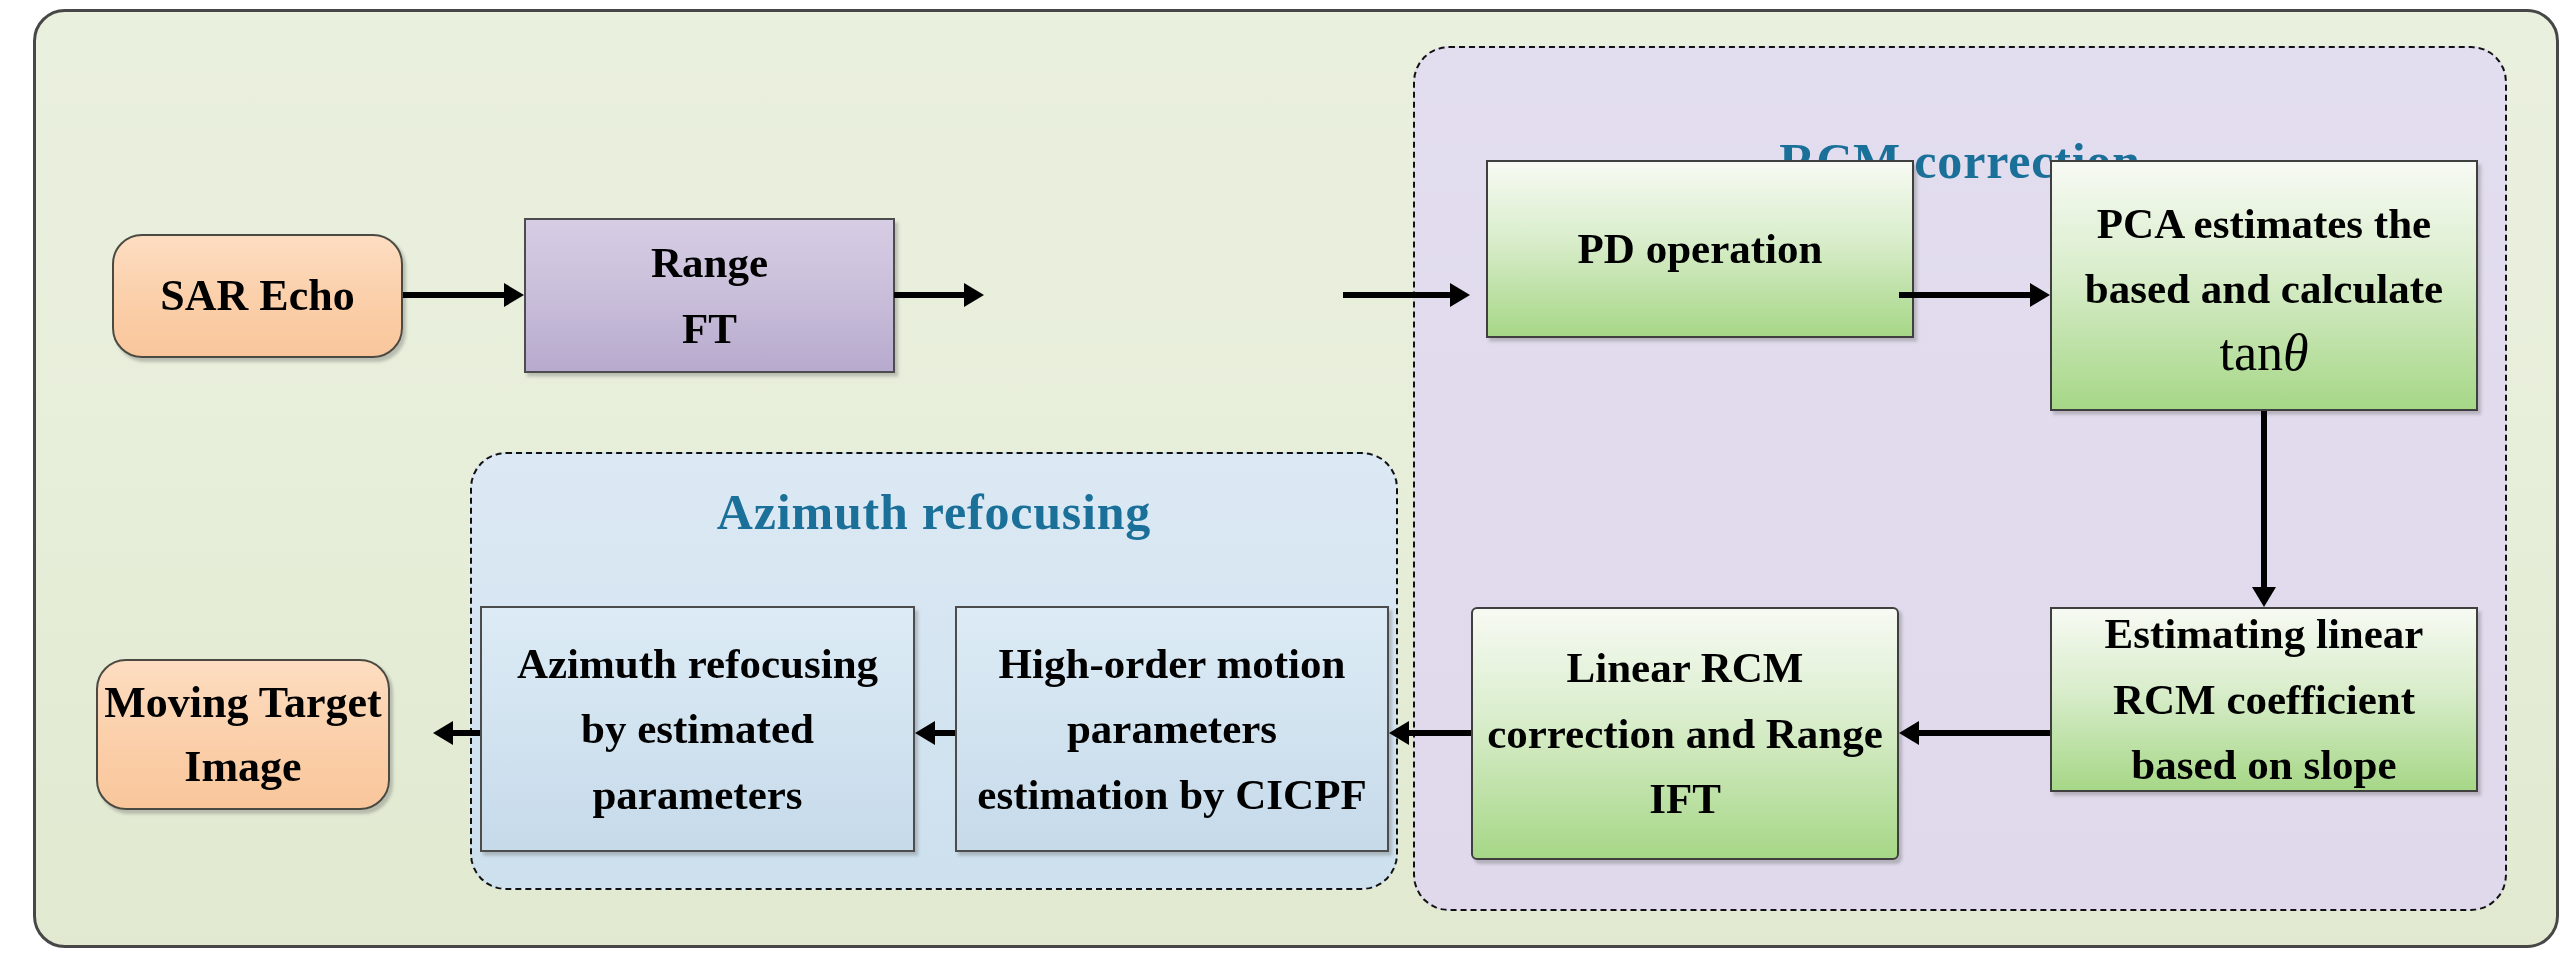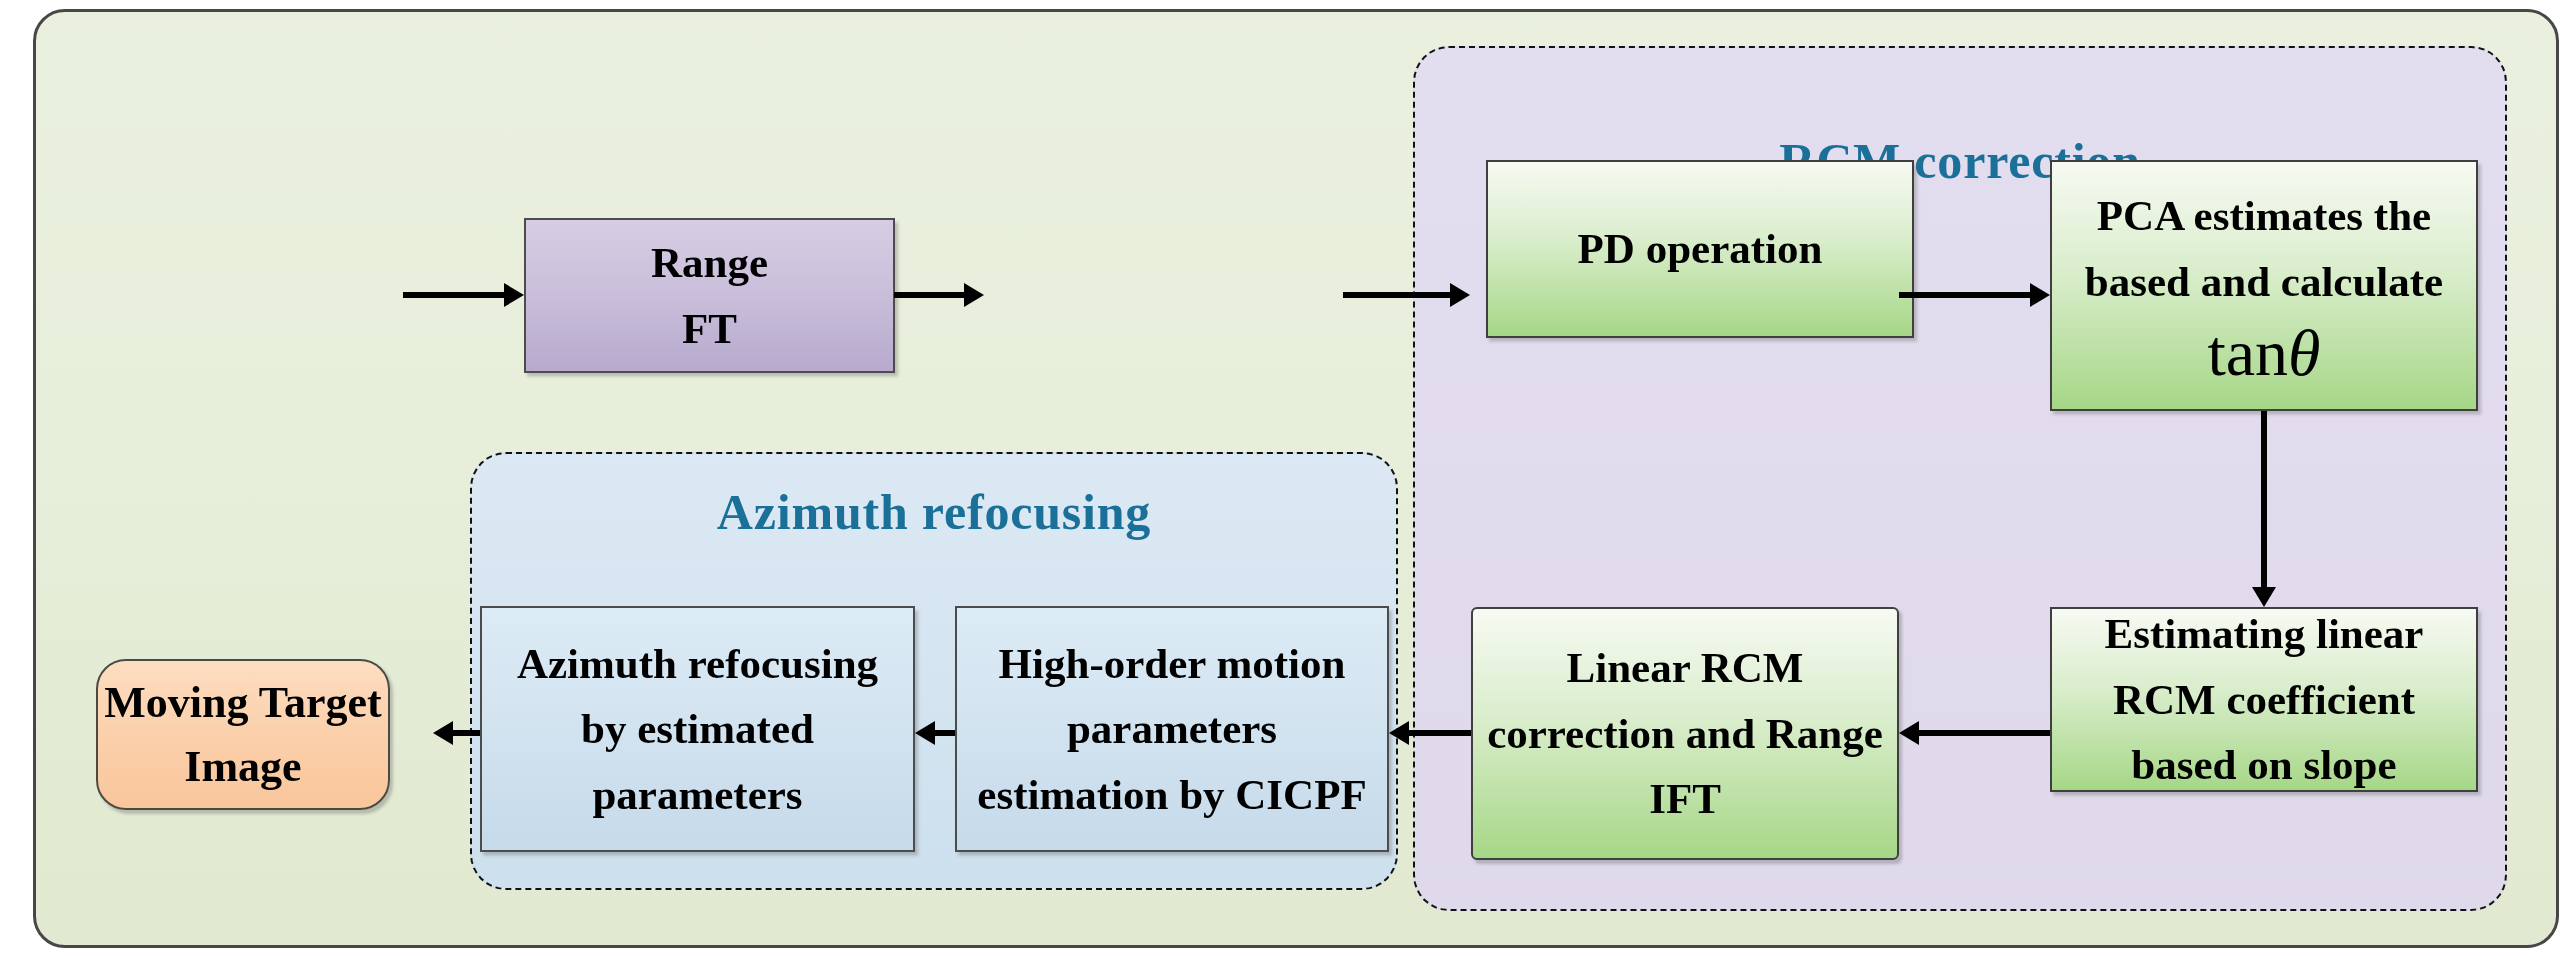--- a/index.html
+++ b/index.html
@@ -85,21 +85,21 @@
   }
   .box-orange {
     background: linear-gradient(180deg, #fdddc1 0%, #fbd0ab 50%, #f9c69b 100%);
     border: 2.3px solid #4a4a42;
     border-radius: 30px;
     font-size: 44px;
     line-height: 1.45;
   }
   .formula {
     font-weight: 400;
-    font-size: 66px;
+    font-size: 52px;
     line-height: 1.05;
     margin-top: 4.5px;
   }
   .formula .theta { font-style: italic; }
 
   
   .arrow { position: absolute; }
   .arrow .shaft { position: absolute; background: #000000; }
   .arrow-right .shaft { left: 0; right: 16.6px; top: 50%; height: 5.3px; margin-top: -2.6px; }
   .arrow-right .head {
@@ -134,20 +134,23 @@
   <div class="outer"></div>
 
   <div class="region region-rcm">
     <div class="region-title rcm-title">RCM correction</div>
   </div>
 
   <div class="region region-azimuth">
     <div class="region-title azimuth-title">Azimuth refocusing</div>
   </div>
 
+  <div class="pbox box-orange" style="left:112px; top:234px; width:291px; height:124px;">
+    <div class="lbl">SAR Echo</div>
+  </div>
 
   <div class="pbox box-purple" style="left:524px; top:218px; width:371px; height:155px;justify-content:center;">
     <div class="lbl">Range
 FT</div>
   </div>
 
 
   <div class="pbox box-green" style="left:1471px; top:160px; width:428px; height:178px;margin-left:15px;">
     <div class="lbl">PD operation</div>
   </div>

